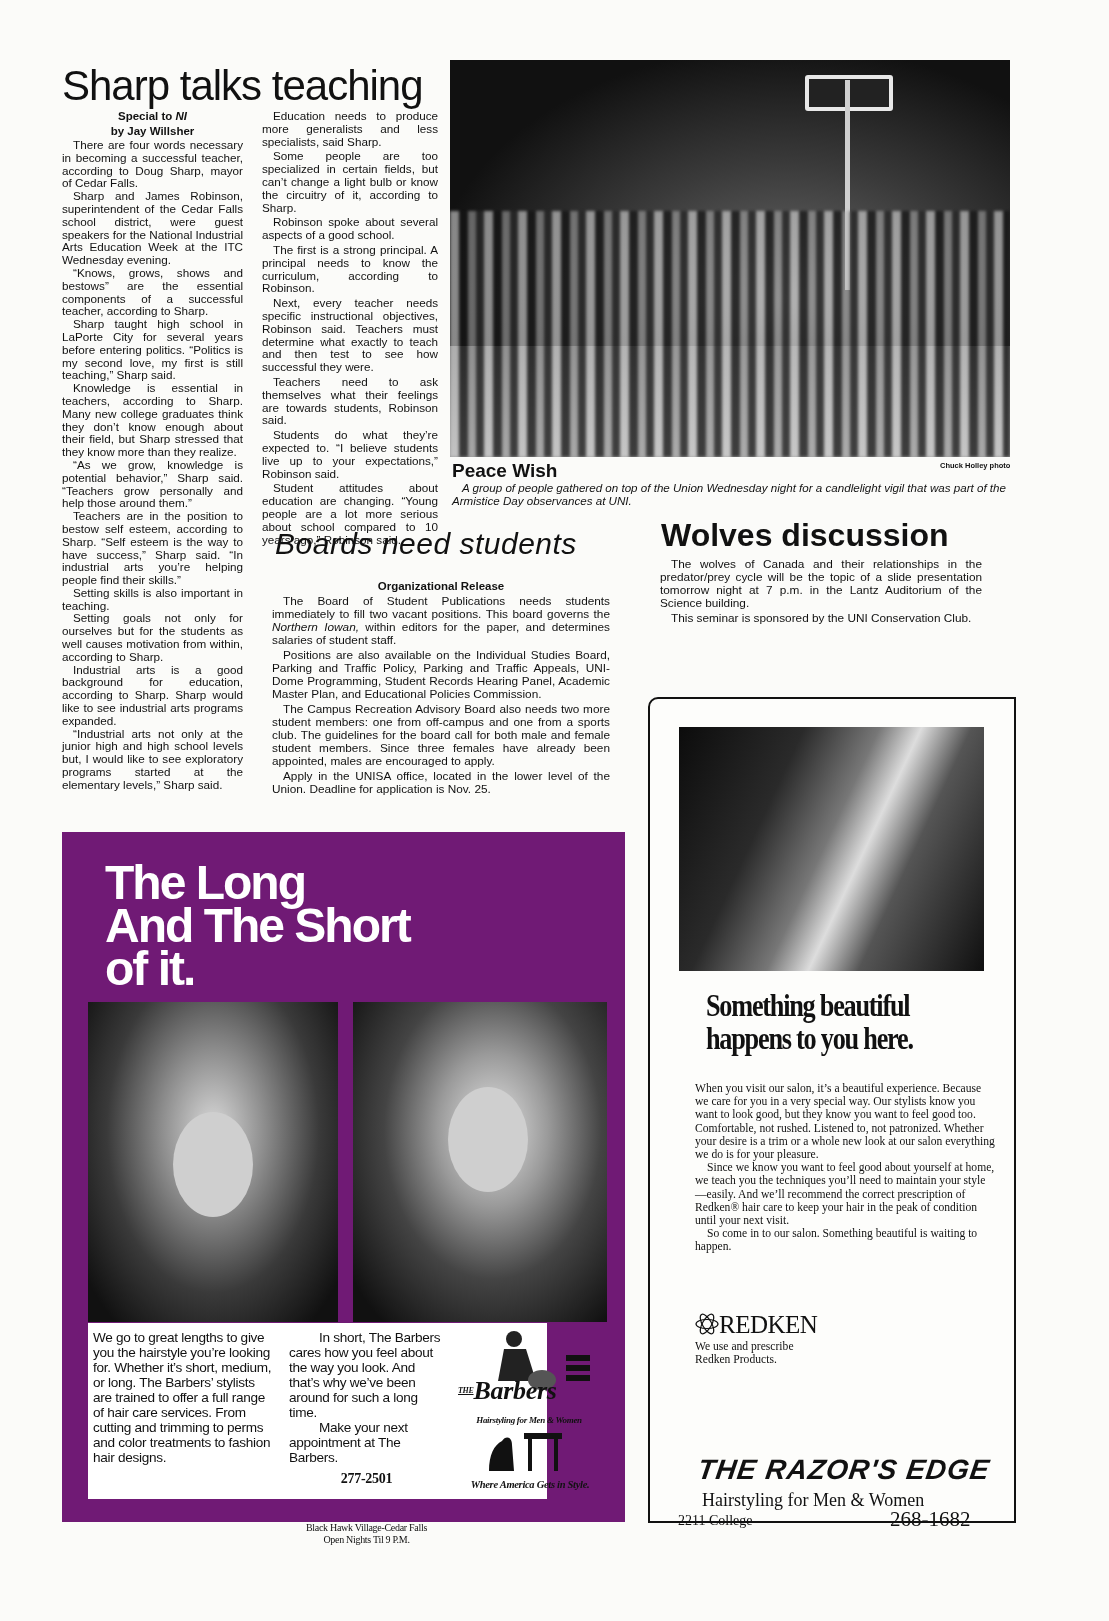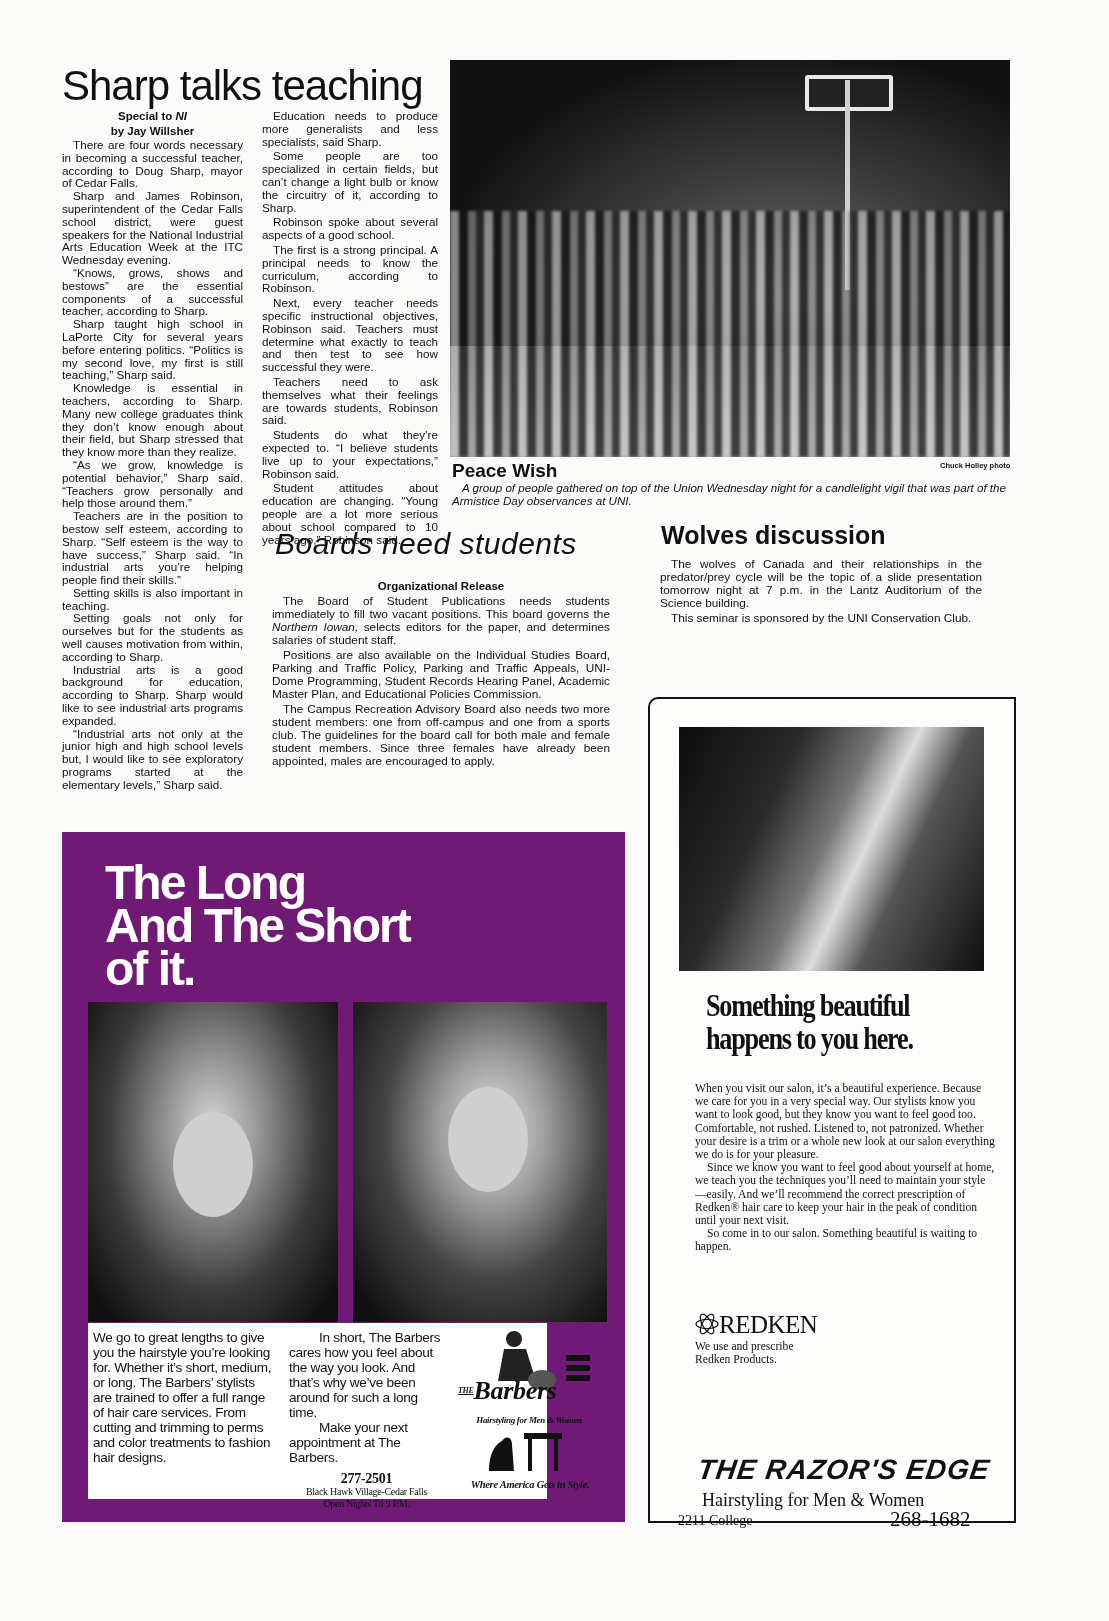--- a/index.html
+++ b/index.html
@@ -20,21 +20,21 @@
       repeating-linear-gradient(90deg, rgba(230,230,230,.55) 0 9px, rgba(20,20,20,.7) 9px 18px, rgba(180,180,180,.5) 18px 26px, rgba(40,40,40,.8) 26px 34px); filter:blur(1.5px); }
   .photo .ground { position:absolute; left:0; right:0; bottom:0; height:28%; background:linear-gradient(#8a8a8a, #cfcfcf); opacity:.7; }
   .photo .pole { position:absolute; left:395px; top:20px; width:5px; height:210px; background:#cfcfcf; }
   .photo .lamp { position:absolute; left:355px; top:15px; width:80px; height:28px; border:4px solid #e8e8e8; border-radius:3px; background:#222; }
 
   .caption-title { font-weight:bold; font-size:19px; line-height:20px; }
   .photo-credit { font-weight:bold; font-size:7.5px; }
   .caption-text { font-style:italic; font-size:11.6px; line-height:13px; text-indent:10px; }
 
   .boards-title { font-style:italic; font-size:30px; line-height:34px; letter-spacing:0.5px; white-space:nowrap; }
-  .wolves-title { font-weight:bold; font-size:25px; line-height:38px; white-space:nowrap; }
+  .wolves-title { font-weight:bold; font-size:32px; line-height:38px; white-space:nowrap; }
   .sub-head { font-weight:bold; font-size:11.5px; text-align:center; }
 
   
   .barbers-ad { background:#701a75; border:5px solid #701a75; }
   .barbers-ad .big { color:#fff; font-weight:bold; font-size:48px; line-height:43px; letter-spacing:-2px; }
   .portrait { background:radial-gradient(ellipse at 50% 40%, #d9d9d9 0%, #8b8b8b 30%, #3a3a3a 60%, #111 90%); }
   .portrait.right { background:radial-gradient(ellipse at 55% 40%, #e5e5e5 0%, #9a9a9a 28%, #444 55%, #111 90%); }
   .portrait .face { position:absolute; border-radius:50%; background:#cfcfcf; }
   .barbers-body { background:#fff; font-size:13.6px; line-height:15px; letter-spacing:-0.3px; }
   .serif { font-family:"Liberation Serif", serif; }
@@ -86,23 +86,24 @@
   <div class="ground"></div>
   <div class="crowd"></div>
 </div>
 <div class="abs caption-title" style="left:452px; top:461px;">Peace Wish</div>
 <div class="abs photo-credit" style="left:940px; top:461px;">Chuck Holley photo</div>
 <div class="abs caption-text" style="left:452px; top:481px; width:555px;">A group of people gathered on top of the Union Wednesday night for a candlelight vigil that was part of the Armistice Day observances at UNI.</div>
 
 <div class="abs boards-title" style="left:275px; top:527px;">Boards need students</div>
 <div class="abs col" style="left:272px; top:580px; width:338px; font-size:11.8px; line-height:13px;">
   <p class="sub-head" style="text-indent:0; margin-bottom:2px;">Organizational Release</p>
-  <p><span>The Board of Student Publications needs students immediately to fill two vacant positions. This board governs the </span><i>Northern Iowan,</i><span> selects editors for the paper, and determines salaries of student staff.</span></p>
+  <p><span>The Board of Student Publications needs students immediately to fill two vacant positions. This board governs the </span><i>Northern Iowan,</i><span> within editors for the paper, and determines salaries of student staff.</span></p>
   <p>Positions are also available on the Individual Studies Board, Parking and Traffic Policy, Parking and Traffic Appeals, UNI-Dome Programming, Student Records Hearing Panel, Academic Master Plan, and Educational Policies Commission.</p>
   <p>The Campus Recreation Advisory Board also needs two more student members: one from off-campus and one from a sports club. The guidelines for the board call for both male and female student members. Since three females have already been appointed, males are encouraged to apply.</p>
+  <p>Apply in the UNISA office, located in the lower level of the Union. Deadline for application is Nov. 25.</p>
 </div>
 
 <div class="abs wolves-title" style="left:661px; top:516px;">Wolves discussion</div>
 <div class="abs col" style="left:660px; top:558px; width:322px; font-size:11.8px; line-height:13px;">
   <p>The wolves of Canada and their relationships in the predator/prey cycle will be the topic of a slide presentation tomorrow night at 7 p.m. in the Lantz Auditorium of the Science building.</p>
   <p>This seminar is sponsored by the UNI Conservation Club.</p>
 </div>
 
 <div class="abs barbers-ad" style="left:62px; top:832px; width:553px; height:680px;">
   <div class="abs big" style="left:38px; top:24px;">
@@ -115,21 +116,21 @@
   </div>
   <div class="abs portrait right" style="left:286px; top:165px; width:254px; height:320px;">
     <div class="face" style="left:95px; top:85px; width:80px; height:105px;"></div>
   </div>
   <div class="abs barbers-body" style="left:21px; top:486px; width:459px; height:176px;">
     <div class="abs" style="left:5px; top:7px; width:182px;">We go to great lengths to give you the hairstyle you’re looking for. Whether it’s short, medium, or long. The Barbers’ stylists are trained to offer a full range of hair care services. From cutting and trimming to perms and color treatments to fashion hair designs.</div>
     <div class="abs" style="left:201px; top:7px; width:155px;">
       <div style="text-indent:30px;">In short, The Barbers cares how you feel about the way you look. And that’s why we’ve been around for such a long time.</div>
       <div style="text-indent:30px;">Make your next appointment at The Barbers.</div>
       <div class="serif" style="text-align:center; font-weight:bold; font-size:14px; margin-top:6px;">277-2501</div>
-      <div class="serif" style="text-align:center; font-size:10px; line-height:12px;">Black Hawk Village-Cedar Falls</div>
+      <div class="serif" style="text-align:center; font-size:10px; line-height:12px;margin-top:36px;">Black Hawk Village-Cedar Falls</div>
       <div class="serif" style="text-align:center; font-size:10px; line-height:12px;">Open Nights Til 9 P.M.</div>
     </div>
     <div class="abs" style="left:366px; top:2px; width:150px; height:170px;">
       <svg width="150" height="80" viewBox="0 0 150 80">
         <rect x="112" y="30" width="24" height="6" fill="#111"></rect>
           <rect x="112" y="40" width="24" height="6" fill="#111"></rect>
           <rect x="112" y="50" width="24" height="6" fill="#111"></rect>
         <circle cx="60" cy="14" r="8" fill="#222"></circle>
           <path d="M50 24 L72 24 L82 56 L44 56 Z" fill="#222"></path>
         <ellipse cx="88" cy="55" rx="14" ry="10" fill="#555"></ellipse>

